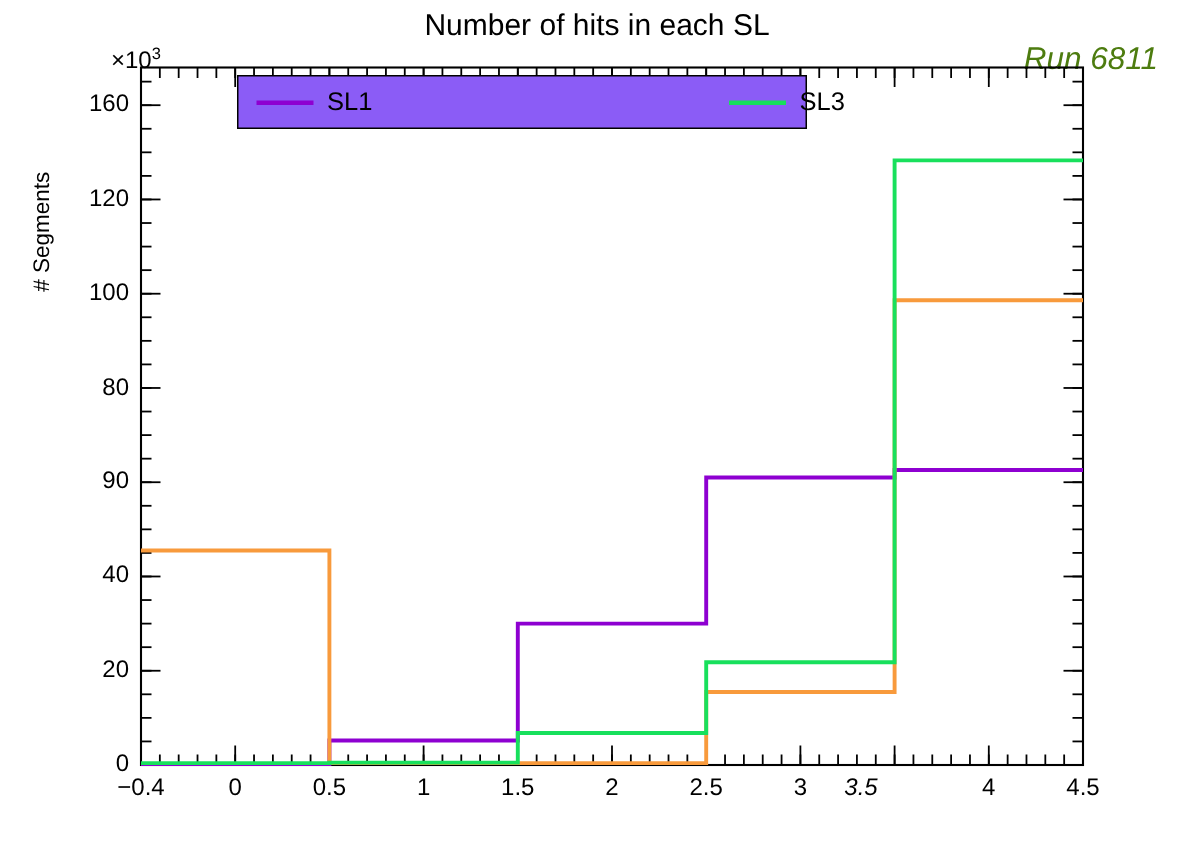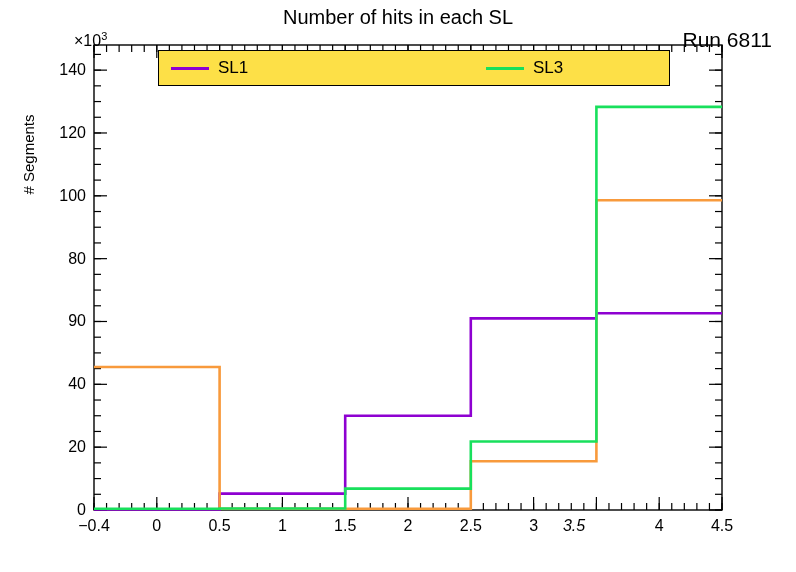--- a/index.html
+++ b/index.html
@@ -27,22 +27,23 @@
     text-align: center;
     font-size: 20px;
     color: #000000;
     white-space: nowrap;
   }
   #run-label {
     position: absolute;
     right: 24px;
     top: 28px;
     font-size: 21px;
-    color: #000000;
-    white-space: nowrap;
+    color: #4d7c0f;
+    white-space: nowrap;
+    font-style: italic;
   }
   #ylabel {
     position: absolute;
     left: -52px;
     top: 146px;
     width: 160px;
     text-align: center;
     font-size: 15px;
     color: #000000;
     transform: rotate(-90deg);
@@ -84,24 +85,24 @@
     transform: translateY(-50%);
   }
   .xtick-label {
     text-align: center;
     transform: translateX(-50%);
   }
   #legend-box {
     position: absolute;
     left: 158px;
     top: 50px;
-    width: 512px;
+    width: 380px;
     height: 36px;
     border: 1px solid #000000;
-    background: #fde047;
+    background: #8b5cf6;
     box-sizing: border-box;
   }
   .legend-entry {
     position: absolute;
     top: 0;
     height: 34px;
     display: flex;
     align-items: center;
   }
   .legend-swatch {
@@ -344,21 +345,21 @@
   </svg>
 
   <div id="ytick-labels">
       <div class="tick-label ytick-label" style="right: 710px; top: 510px;">0</div>
       <div class="tick-label ytick-label" style="right: 710px; top: 447.162px;">20</div>
       <div class="tick-label ytick-label" style="right: 710px; top: 384.324px;">40</div>
       <div class="tick-label ytick-label" style="right: 710px; top: 321.486px;">90</div>
       <div class="tick-label ytick-label" style="right: 710px; top: 258.649px;">80</div>
       <div class="tick-label ytick-label" style="right: 710px; top: 195.811px;">100</div>
       <div class="tick-label ytick-label" style="right: 710px; top: 132.973px;">120</div>
-      <div class="tick-label ytick-label" style="right: 710px; top: 70.1351px;">140</div>
+      <div class="tick-label ytick-label" style="right: 710px; top: 70.1351px;">160</div>
     </div>
   <div id="xtick-labels">
       <div class="tick-label xtick-label" style="left: 94px; top: 517px;">−0.4</div>
       <div class="tick-label xtick-label" style="left: 156.8px; top: 517px;">0</div>
       <div class="tick-label xtick-label" style="left: 219.6px; top: 517px;">0.5</div>
       <div class="tick-label xtick-label" style="left: 282.4px; top: 517px;">1</div>
       <div class="tick-label xtick-label" style="left: 345.2px; top: 517px;">1.5</div>
       <div class="tick-label xtick-label" style="left: 408px; top: 517px;">2</div>
       <div class="tick-label xtick-label" style="left: 470.8px; top: 517px;">2.5</div>
       <div class="tick-label xtick-label" style="left: 533.6px; top: 517px;">3</div>

